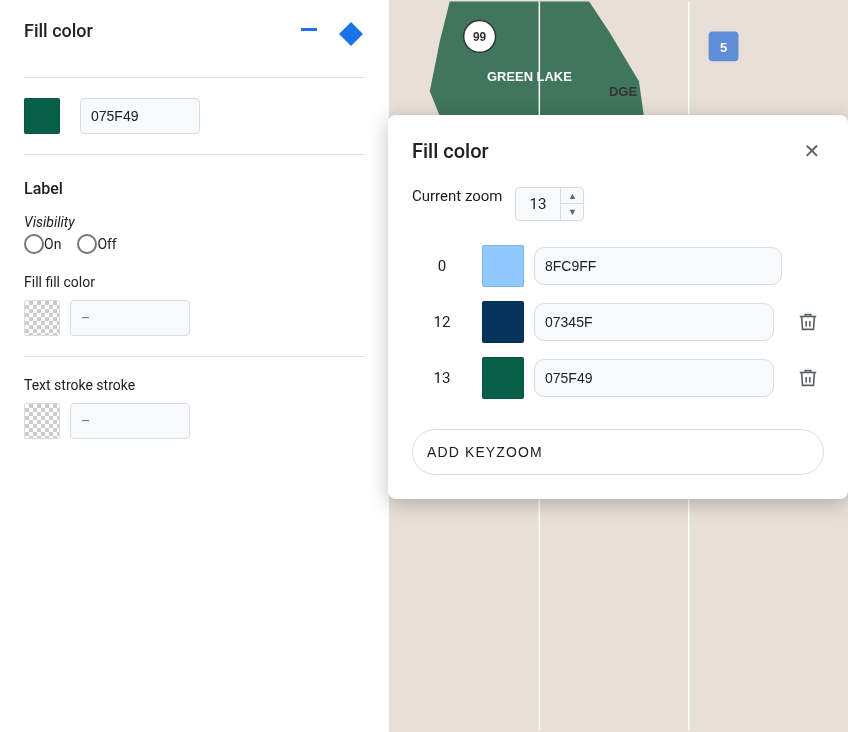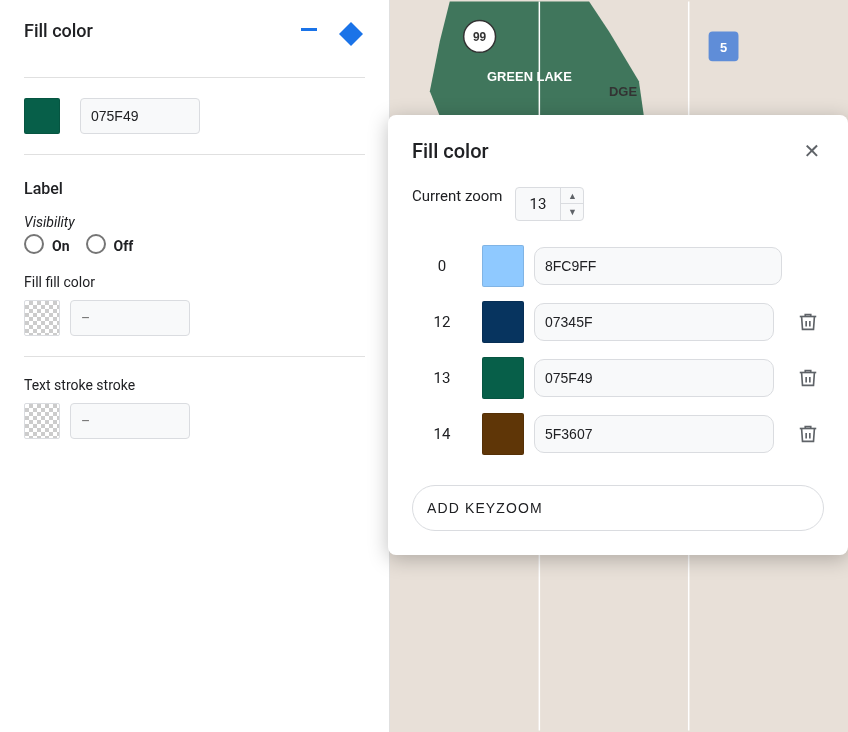--- a/index.html
+++ b/index.html
@@ -102,24 +102,22 @@
 
     .radio-group {
       display: flex;
       align-items: center;
       gap: 16px;
       margin-bottom: 20px;
     }
 
     .radio-option {
       display: flex;
-      align-items: flex-end;
-      gap: 8px;
-      cursor: pointer;
-      font-weight: bold;
+      align-items: center;
+      cursor: pointer;
     }
 
     .radio-circle {
       width: 20px;
       height: 20px;
       border-radius: 50%;
       border: 2px solid #757575;
       display: flex;
       align-items: center;
       justify-content: center;
@@ -466,30 +464,16 @@
       <svg width="22" height="22" viewBox="0 0 24 24" fill="none" stroke="#5f6368" stroke-width="1.8">
         <polyline points="3,6 5,6 21,6"></polyline>
         <path d="M19,6l-1,14H6L5,6"></path>
         <path d="M10,11v6"></path>
         <path d="M14,11v6"></path>
         <path d="M9,6V4h6v2"></path>
       </svg>
     </div>
   </div>
 
-  <div style="display:flex;align-items:center;margin-bottom:14px;gap:10px;">
-    <span class="keyzoom-number">14</span>
-    <div class="keyzoom-swatch" style="background:#5F3607;"></div>
-    <input class="keyzoom-hex" type="text" value="5F3607" readonly="" style="">
-    <div class="delete-btn">
-      <svg width="22" height="22" viewBox="0 0 24 24" fill="none" stroke="#5f6368" stroke-width="1.8">
-        <polyline points="3,6 5,6 21,6"></polyline>
-        <path d="M19,6l-1,14H6L5,6"></path>
-        <path d="M10,11v6"></path>
-        <path d="M14,11v6"></path>
-        <path d="M9,6V4h6v2"></path>
-      </svg>
-    </div>
-  </div>
 
   
   <button class="add-keyzoom-btn">ADD KEYZOOM</button>
 </div>
 
 </body></html>

